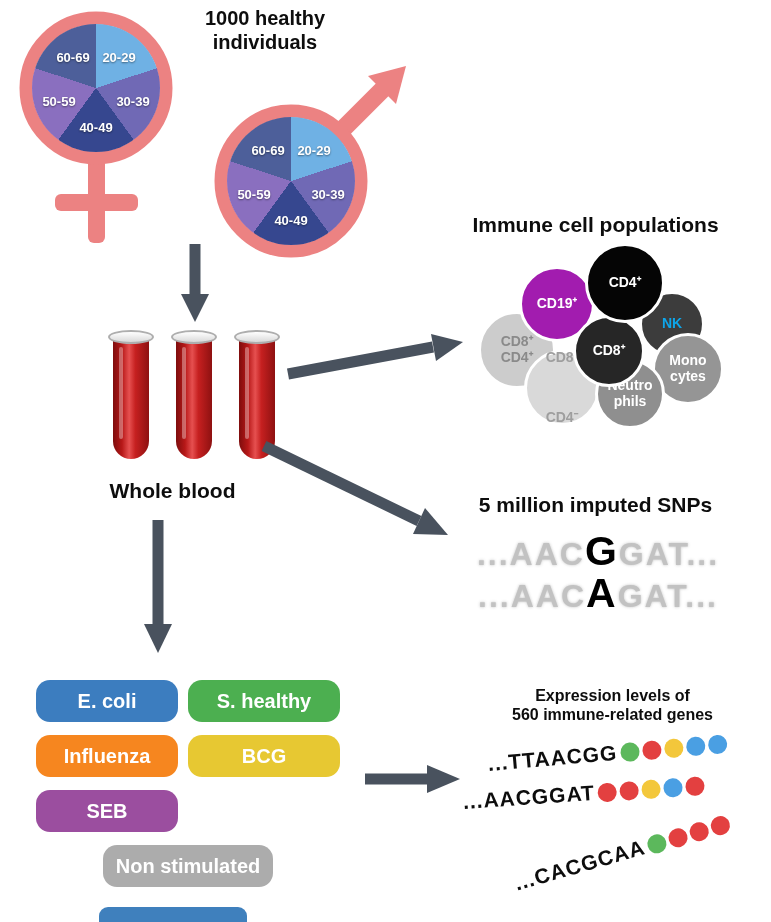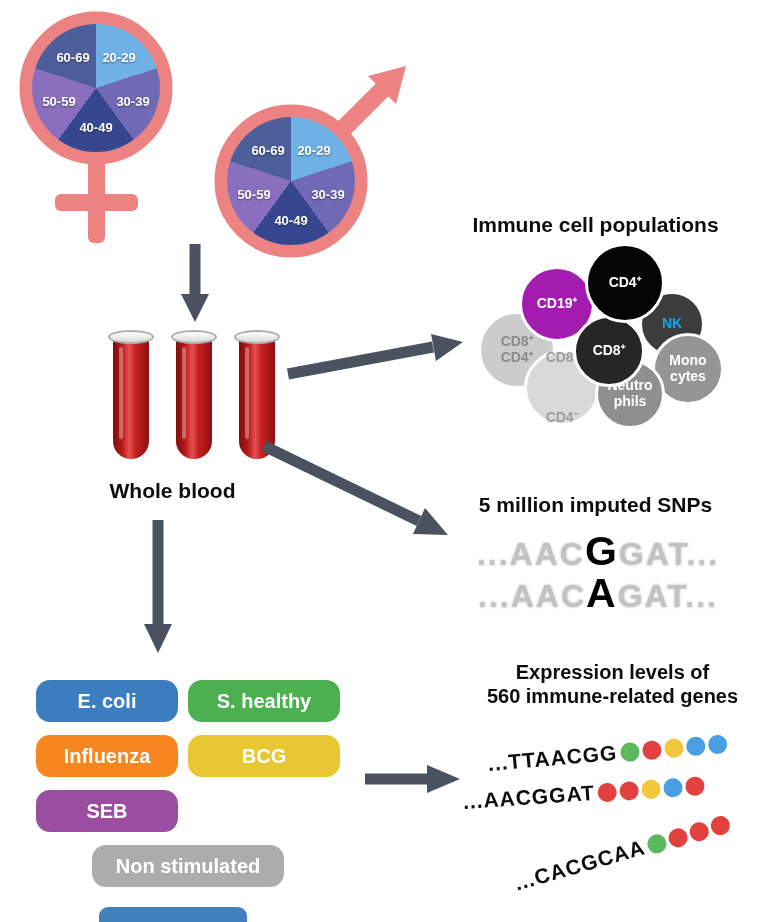--- a/index.html
+++ b/index.html
@@ -61,37 +61,41 @@
 
   
   #stimuli-grid{
     position:absolute;left:36px;top:680px;
     display:grid;grid-template-columns:142px 152px;gap:13px 10px;
   }
   .pill{
     height:42px;border-radius:14px;display:flex;align-items:center;justify-content:center;
     color:#fff;font-weight:bold;font-size:20px;white-space:nowrap;
   }
-  .pill-wide{grid-column:1 / 3;width:192px;justify-self:center;text-align:right;}
+  .pill-wide{grid-column:1 / 3;width:170px;justify-self:center;text-align:right;}
 
   
   .expr-row{
     position:absolute;display:flex;align-items:center;transform-origin:left center;white-space:nowrap;
   }
   .expr-seq{font-weight:bold;font-size:21px;letter-spacing:1px;color:#0d0d0d;}
   .dot{display:inline-block;width:19px;height:19px;border-radius:50%;margin-left:3px;}
   .dot:first-of-type{margin-left:8px;}
 
   .cropped-box{position:absolute;border-radius:9px 9px 0 0;}
 </style>
 </head>
 <body>
 
 <div id="canvas">
 
+  <div class="abs fig-title" style="left:175px;top:6px;width:180px;">
+    <div>1000 healthy</div>
+    <div>individuals</div>
+  </div>
 
   <div class="gender" style="left:18px;top:8px;width:160px;height:240px;">
     <svg width="160" height="240" viewBox="0 0 160 240">
       <rect x="70" y="150" width="17" height="85" rx="6" fill="#ec8282"></rect>
       <rect x="37" y="186" width="83" height="17" rx="6" fill="#ec8282"></rect>
       <circle cx="78" cy="80" r="70" fill="none" stroke-width="13" stroke="#ec8282"></circle>
     </svg>
     <div class="pie" style="left: 14px; top: 16px; background: conic-gradient(rgb(111, 177, 228) 0deg, rgb(111, 177, 228) 72deg, rgb(112, 105, 181) 72deg, rgb(112, 105, 181) 144deg, rgb(54, 71, 143) 144deg, rgb(54, 71, 143) 216deg, rgb(138, 111, 191) 216deg, rgb(138, 111, 191) 288deg, rgb(77, 95, 154) 288deg, rgb(77, 95, 154) 360deg);">
         <div class="pie-label" style="left: 87px; top: 33px;">20-29</div>
         <div class="pie-label" style="left: 101px; top: 77px;">30-39</div>
@@ -196,21 +200,21 @@
       <div class="pill" style="background: rgb(231, 200, 50);">BCG</div>
       <div class="pill" style="background: rgb(155, 78, 159);">SEB</div>
       <div class="pill pill-wide" style="background: rgb(172, 172, 172);">Non stimulated</div>
     </div>
 
   <svg class="abs" style="left:363px;top:758px;" width="100" height="42">
     <line x1="2" y1="21" x2="66" y2="21" stroke-width="11" stroke="#49525e"></line>
     <polygon points="97,21 64,7 64,35" fill="#49525e"></polygon>
   </svg>
 
-  <div class="abs section-title" style="left:460px;top:660px;width:305px;font-size:20px;">
+  <div class="abs section-title" style="left:460px;top:686px;width:305px;font-size:16px;">
     <div>Expression levels of</div>
     <div>560 immune-related genes</div>
   </div>
   <div id="expr-rows">
       <div class="expr-row" style="left: 488px; top: 752px; transform: rotate(-5deg);">
         <span class="expr-seq">...TTAACGG</span>
         <span class="dot" style="background: rgb(92, 184, 92);"></span>
         <span class="dot" style="background: rgb(227, 64, 64);"></span>
         <span class="dot" style="background: rgb(243, 199, 59);"></span>
         <span class="dot" style="background: rgb(74, 159, 227);"></span>

